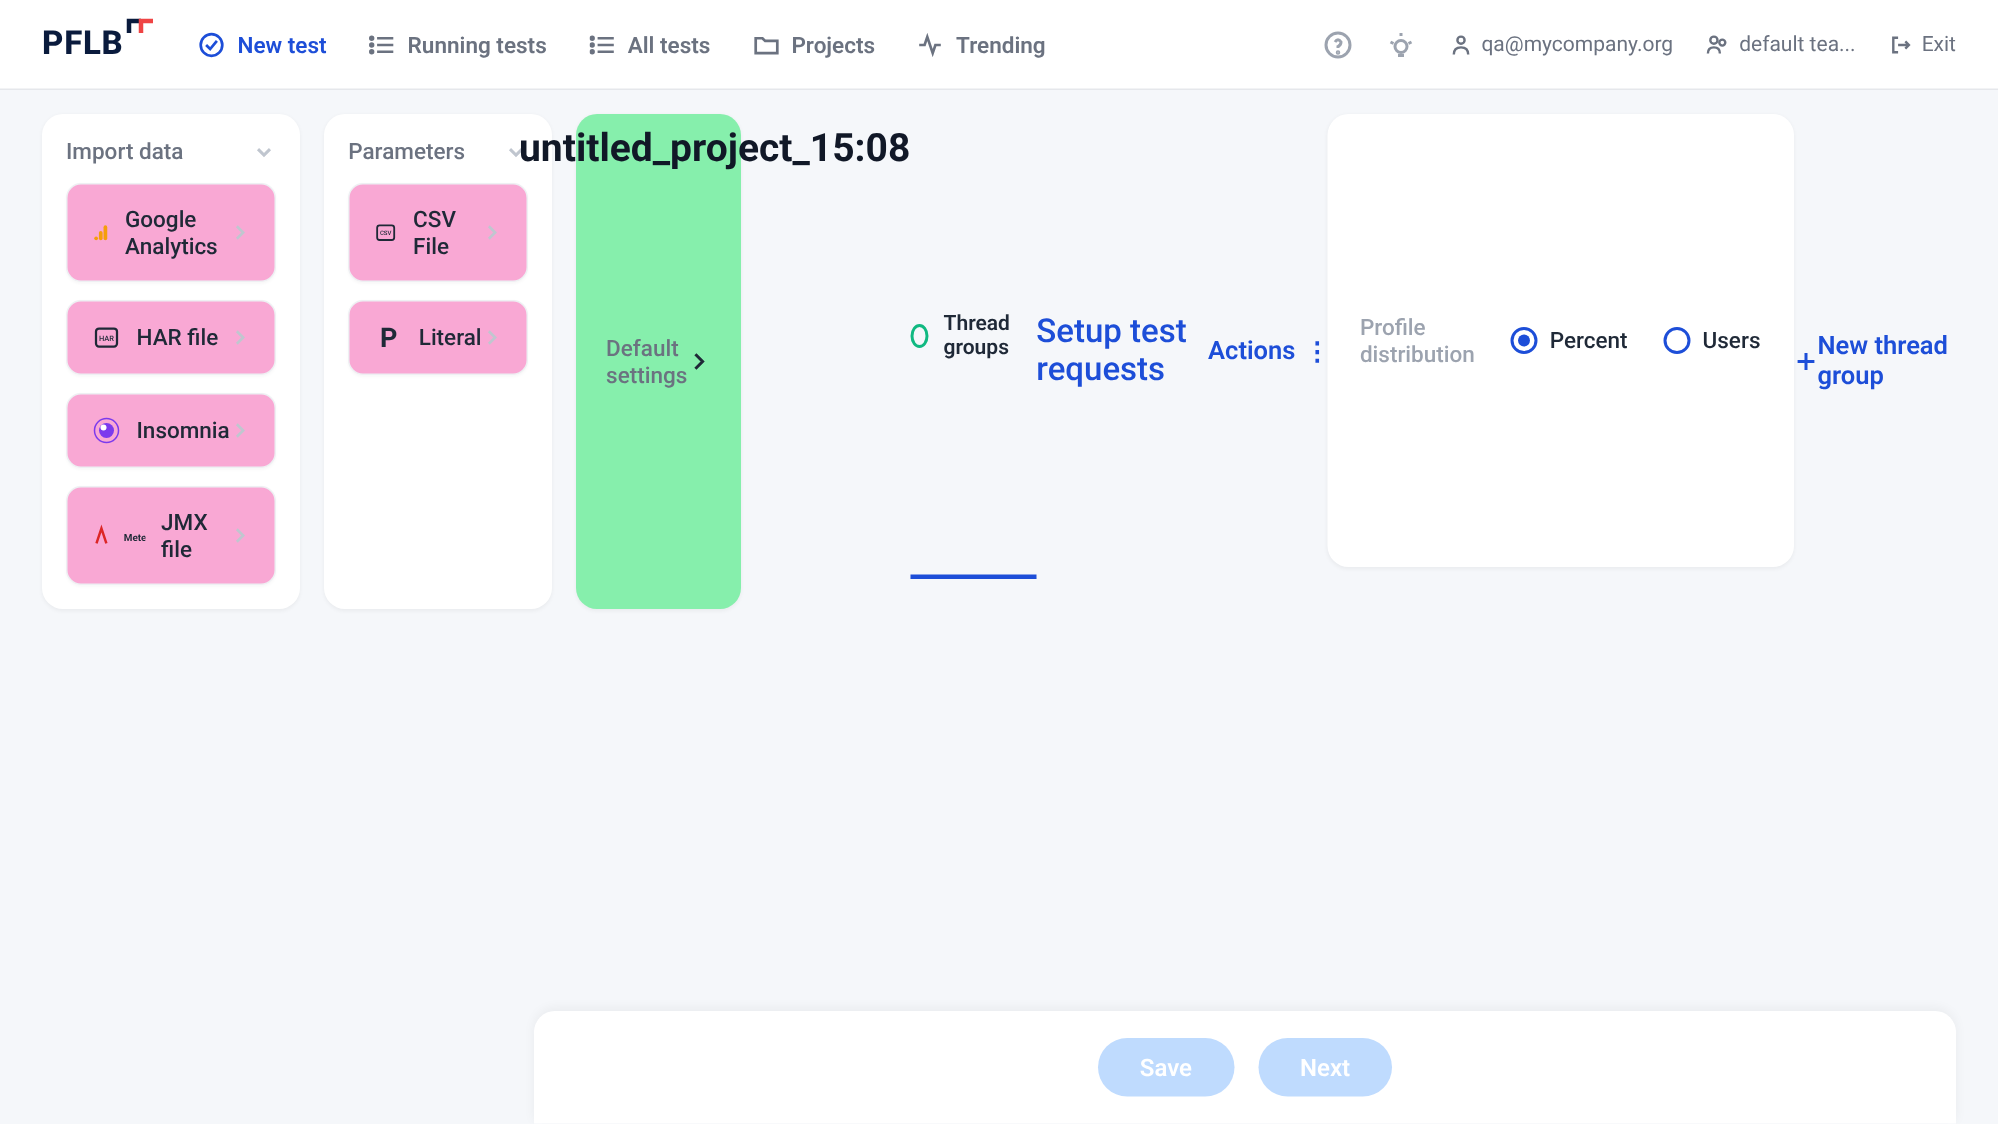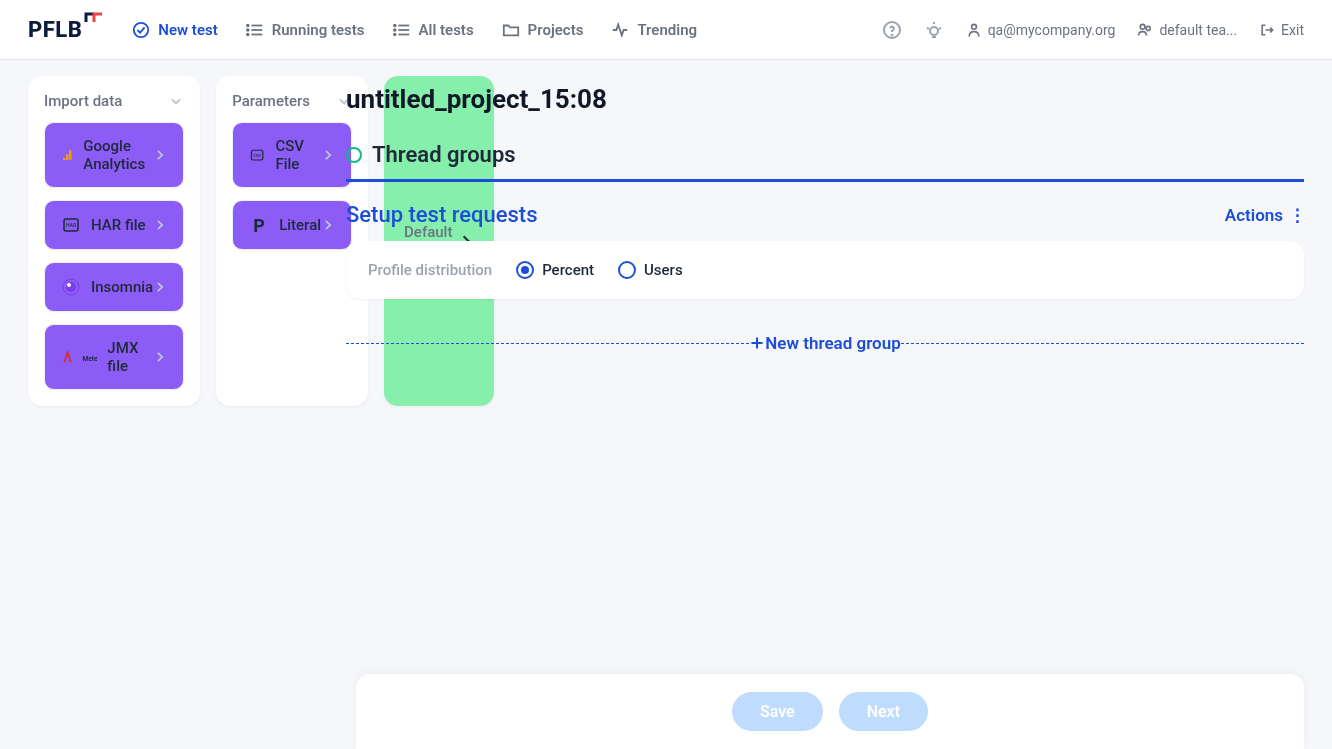--- a/index.html
+++ b/index.html
@@ -10,30 +10,30 @@
 .nav{display:flex;gap:28px;align-items:center;flex:1}
 .nav-item{display:flex;align-items:center;gap:8px;color:#6b7280;font-weight:600;cursor:pointer}
 .nav-item.active{color:#1d4ed8}
 .nav-item .ico{width:18px;height:18px;display:inline-flex;align-items:center;justify-content:center}
 .header-right{display:flex;align-items:center;gap:22px;color:#6b7280;font-size:14px}
 .header-right .ritem{display:flex;align-items:center;gap:6px;cursor:pointer}
 .layout{display:flex;padding:16px 28px;gap:28px}
 .sidebar{width:290px;display:flex;flex-direction:row;gap:16px}
 .panel{background:#fff;border-radius:14px;box-shadow:0 1px 3px rgba(0,0,0,0.05);padding:16px}
 .panel-h{display:flex;justify-content:space-between;align-items:center;color:#6b7280;font-weight:500;margin-bottom:12px;cursor:pointer}
-.card{background:#8b5cf6;border:1px solid #eef0f3;border-radius:10px;padding:14px 16px;display:flex;align-items:center;justify-content:space-between;margin-bottom:12px;cursor:pointer;box-shadow:0 1px 2px rgba(0,0,0,0.03)}
+.card{background:#f9a8d4;border:1px solid #eef0f3;border-radius:10px;padding:14px 16px;display:flex;align-items:center;justify-content:space-between;margin-bottom:12px;cursor:pointer;box-shadow:0 1px 2px rgba(0,0,0,0.03)}
 .card:last-child{margin-bottom:0}
 .card-l{display:flex;align-items:center;gap:10px;font-weight:500;color:#1f2937}
 .card-ico{width:20px;height:20px;display:inline-flex;align-items:center;justify-content:center}
 .chev{color:#c0c6cf}
 .settings-row{background:#86efac;border-radius:14px;padding:18px 20px;display:flex;justify-content:space-between;align-items:center;color:#6b7280;font-weight:500;cursor:pointer;box-shadow:0 1px 3px rgba(0,0,0,0.05)}
-.main{flex:1;display:flex;flex-direction:column}
+.main{flex:1;display:flex;flex-direction:row}
 .title{font-size:26px;font-weight:700;color:#111827;margin-bottom:28px;margin-top:8px}
 .tabs{display:flex;border-bottom:1px solid #e5e7eb;margin-bottom:20px}
-.tab{flex:1;display:flex;align-items:center;gap:10px;padding-bottom:12px;font-size:22px;font-weight:600;cursor:pointer;color:#9ca3af}
+.tab{flex:1;display:flex;align-items:center;gap:10px;padding-bottom:12px;font-size:14px;font-weight:600;cursor:pointer;color:#9ca3af}
 .tab.active{color:#1f2937;border-bottom:3px solid #1d4ed8;margin-bottom:-1px}
 .tab-circle{width:16px;height:16px;border-radius:50%;border:2.5px solid}
 .tab.active .tab-circle{border-color:#10b981}
 .tab:not(.active) .tab-circle{border-color:#6b7280}
 .subhead{display:flex;justify-content:space-between;align-items:center;margin-bottom:14px}
 .subhead-l{color:#1d4ed8;font-weight:500;font-size:22px}
 .subhead-r{color:#1d4ed8;font-weight:600;font-size:17px;display:flex;align-items:center;gap:6px;cursor:pointer}
 .dist-box{background:#fff;border-radius:14px;padding:20px 22px;display:flex;align-items:center;gap:24px;box-shadow:0 1px 3px rgba(0,0,0,0.05);margin-bottom:28px}
 .dist-label{color:#9ca3af;font-weight:500}
 .radio-opt{display:flex;align-items:center;gap:8px;font-weight:500;cursor:pointer}

